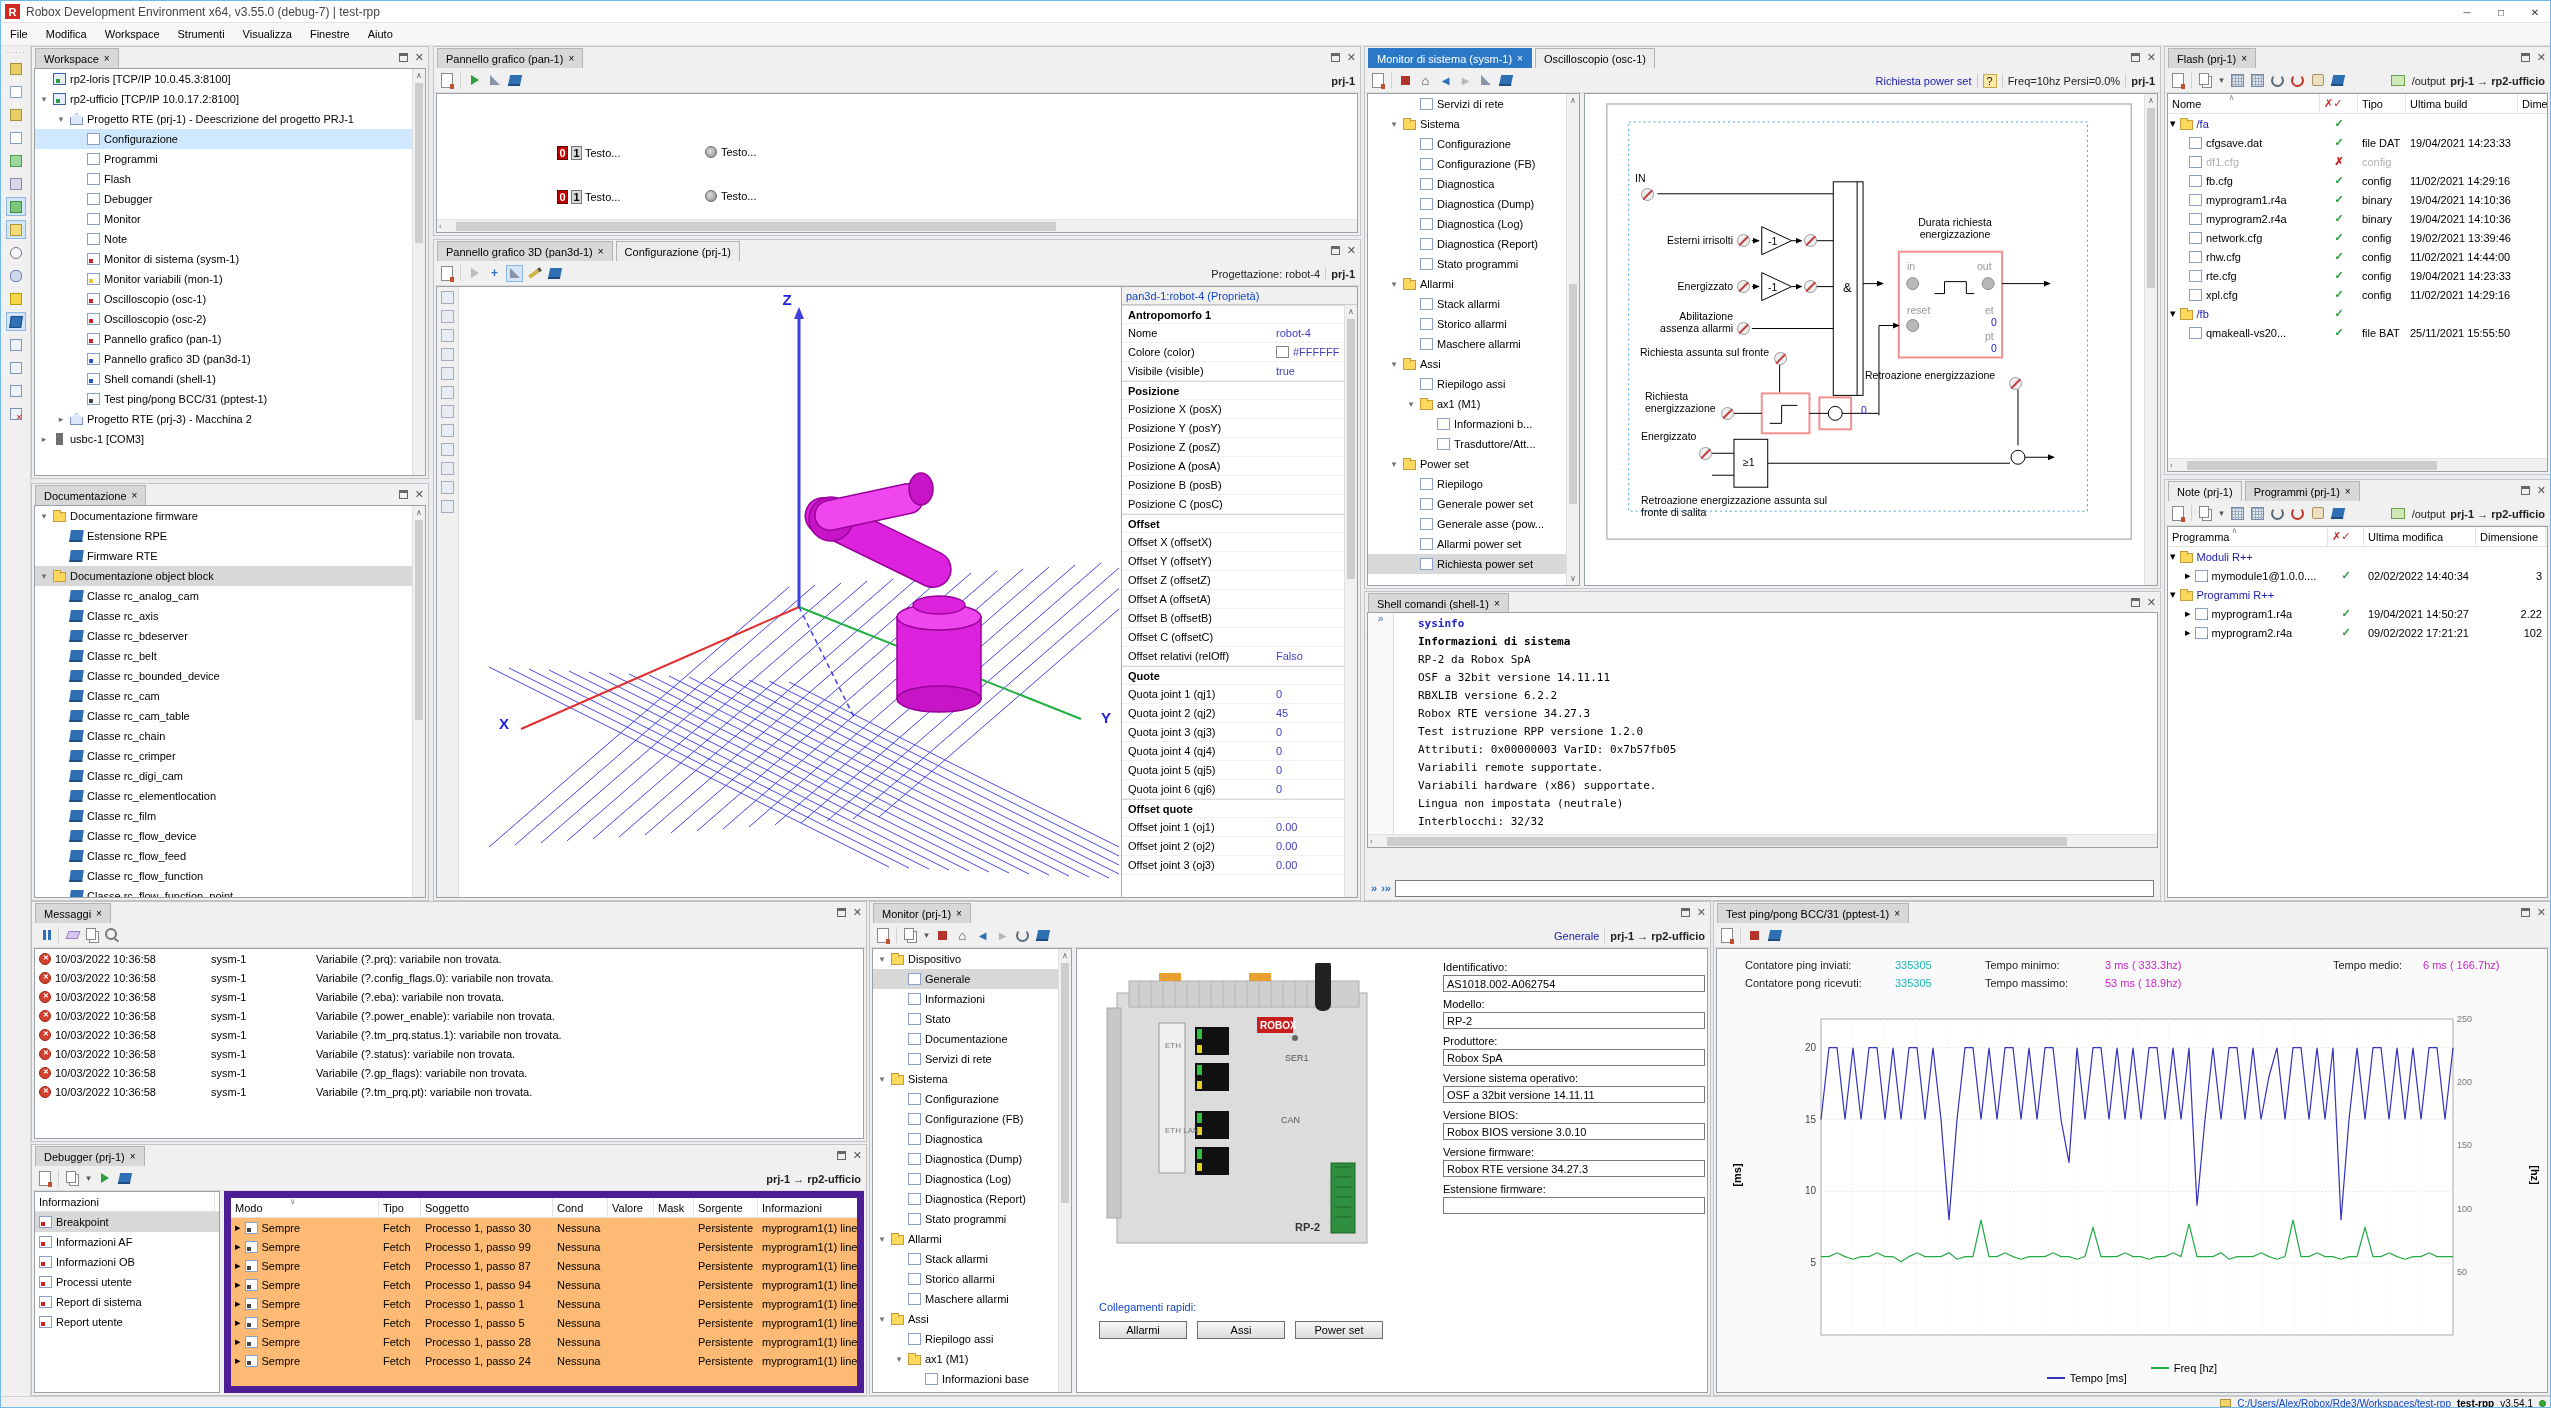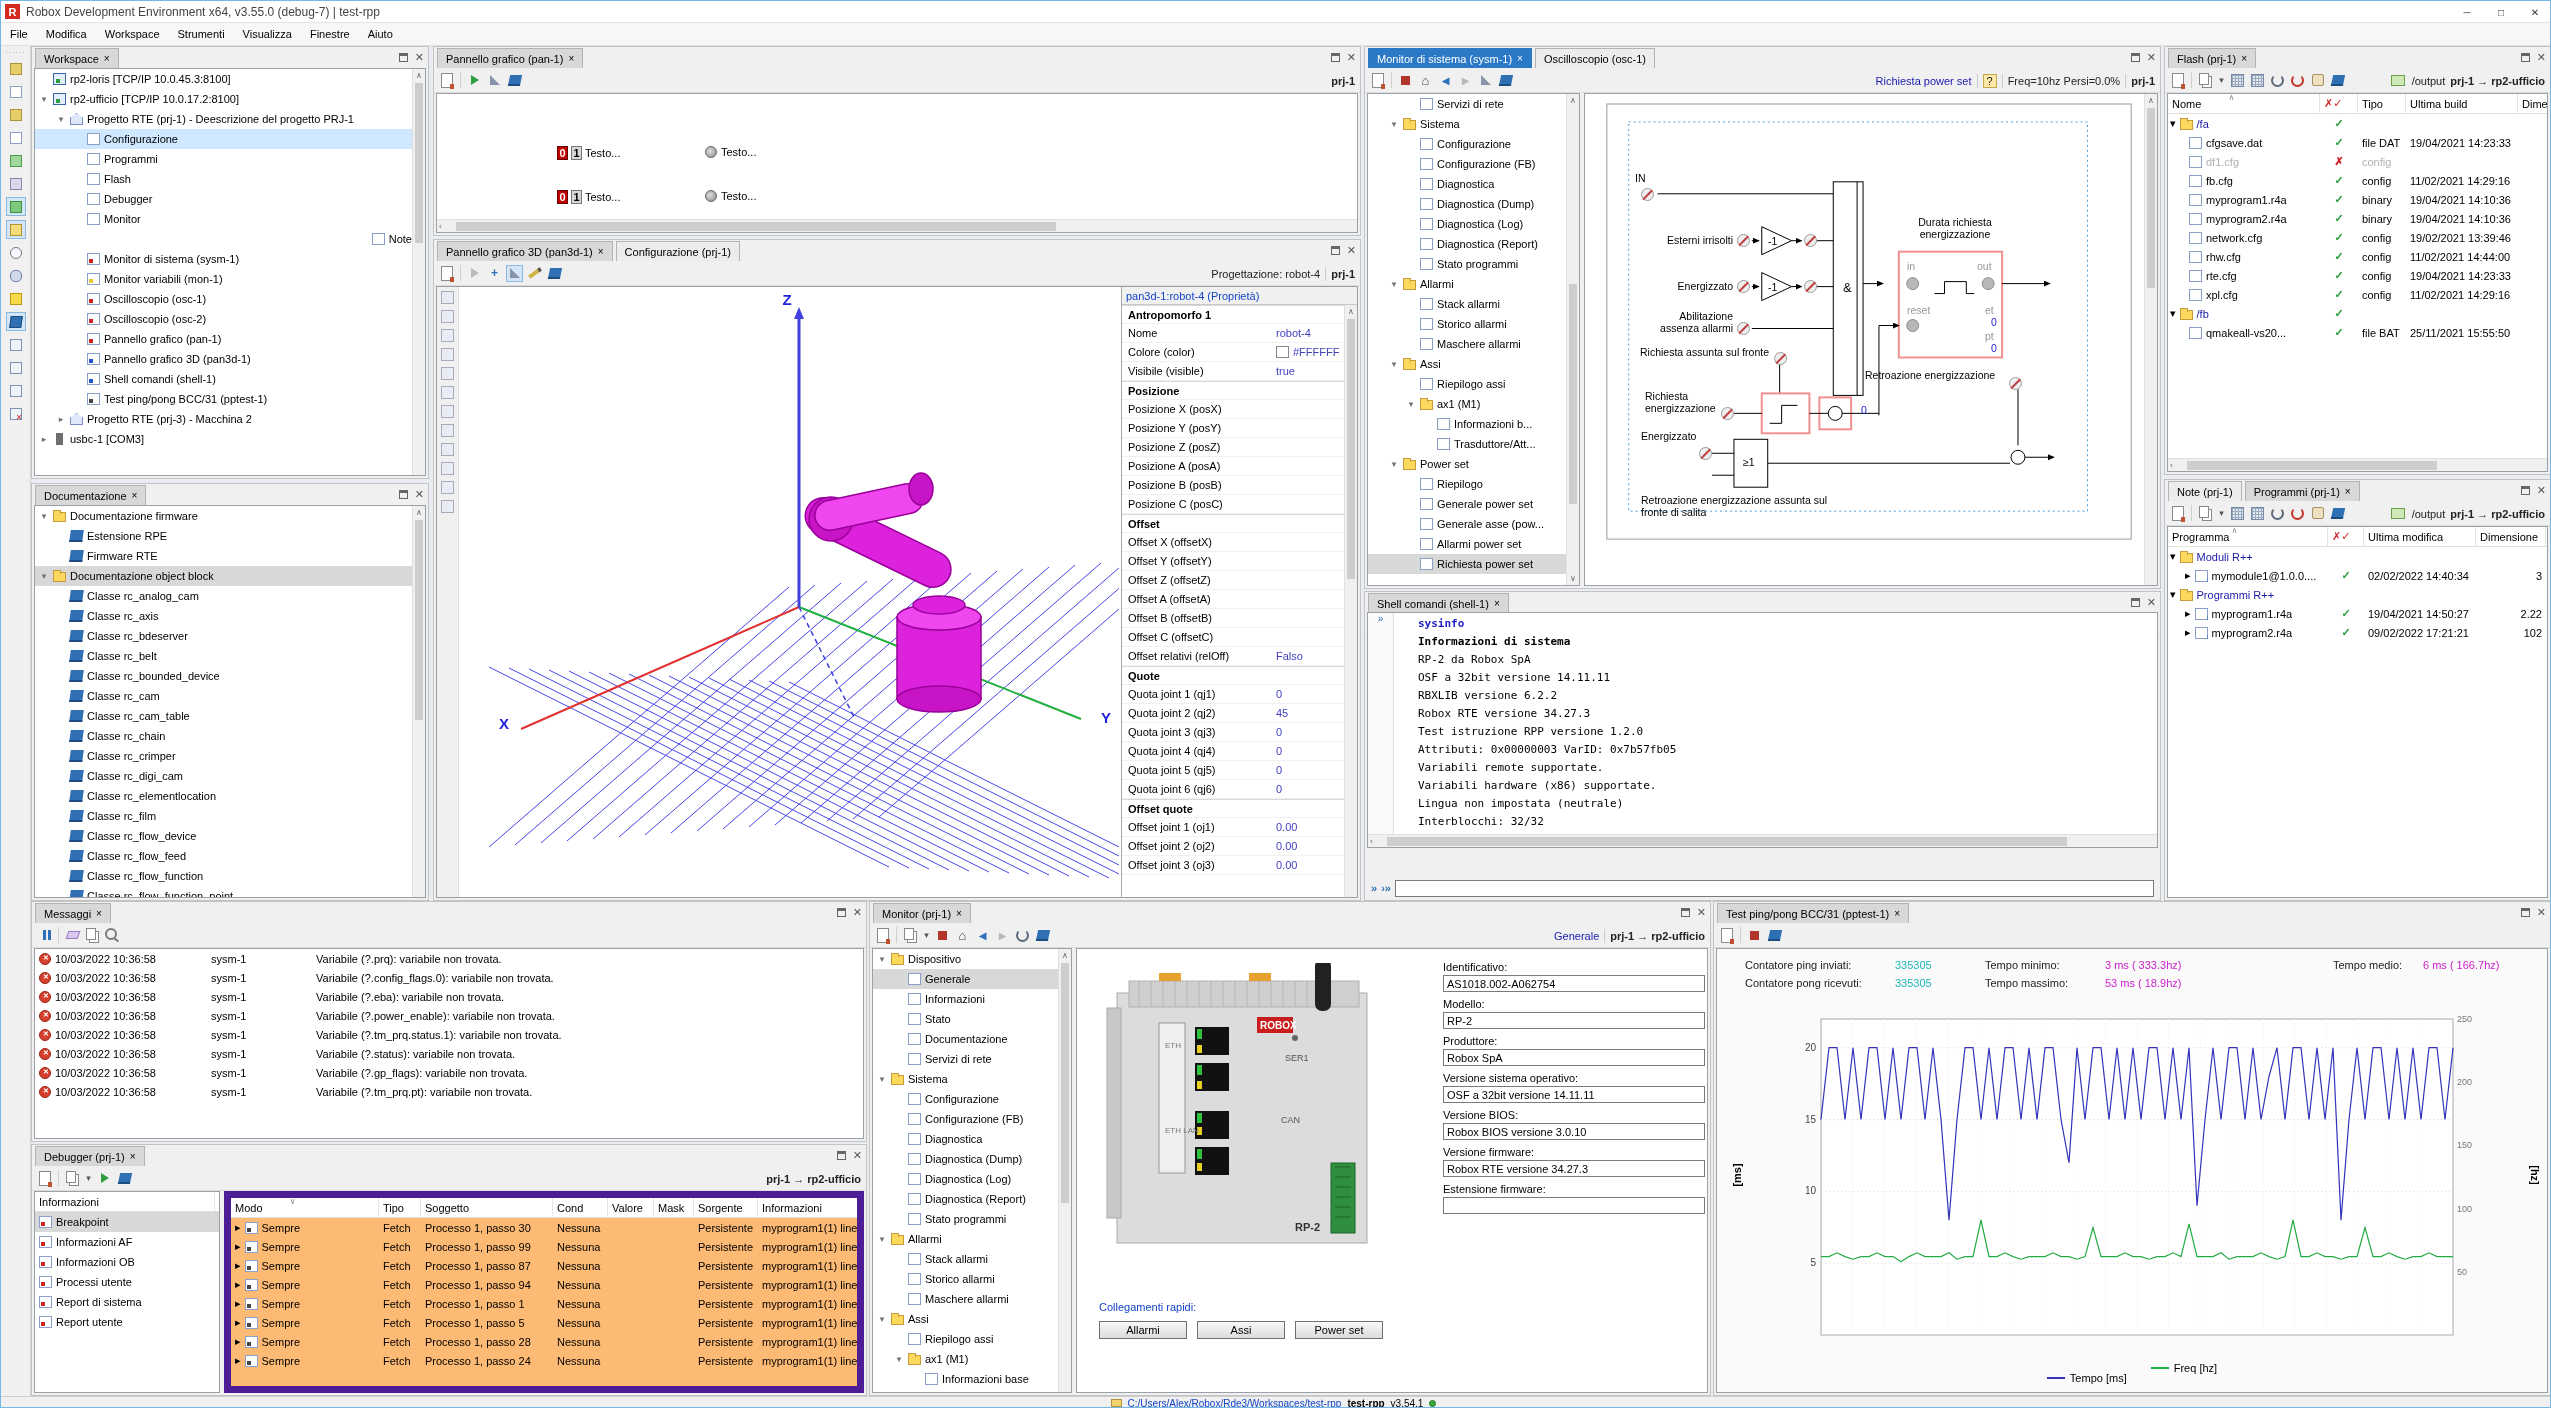--- a/index.html
+++ b/index.html
@@ -24,21 +24,21 @@
 .sq.env{background:#f3dd7a;border-color:#b09230;}
 .sq.blue{background:#2f6fb4;border-color:#1d4c80;transform:skewX(-8deg);}
 .sq.tool{background:#d8d8e8;border-color:#8888aa;}
 .sq.page{background:#fff;border-color:#8aa0c8;}
 .sq.win{background:#eef3fa;border-color:#7f93b5;}
 .sq.winx{background:#eef3fa;border-color:#7f93b5;position:relative;}
 .sq.winx::after{content:'✕';position:absolute;right:-2px;bottom:-3px;color:#c22;font-size:8px;}
 .sq.mag{border-radius:50%;border-color:#777;background:#f8f8ff;}
 .sq.clip{background:#cfd8ea;border-color:#6d7fa5;border-radius:5px;}
 .sq.bolt{background:#f7d848;border-color:#c09а00;border-color:#b89a10;}
-#statusbar{position:absolute;left:0;top:1395px;width:2551px;height:13px;background:#f0f0f0;border-top:1px solid #cfcfcf;display:flex;align-items:center;justify-content:center;gap:6px;padding-right:6px;font-size:10px;}
+#statusbar{position:absolute;left:0;top:1395px;width:2551px;height:13px;background:#f0f0f0;border-top:1px solid #cfcfcf;display:flex;align-items:center;justify-content:flex-end;gap:6px;padding-right:6px;font-size:10px;}
 #statusbar .fold{width:11px;height:8px;background:#f3d36b;border:1px solid #b39338;}
 #statusbar .path{color:#1445c8;}
 #statusbar .proj{font-weight:bold;}
 #statusbar .dot{width:7px;height:7px;border-radius:50%;background:#38a838;border:1px solid #1d7a1d;}
 
 .panel{position:absolute;background:#f0f0f0;border:1px solid #c3c3c3;display:flex;flex-direction:column;}
 .tabs{height:21px;display:flex;align-items:flex-end;background:#f0f0f0;position:relative;flex:none;}
 .tab{height:20px;display:flex;align-items:center;gap:5px;padding:0 8px;margin-left:3px;border:1px solid #b3b3b3;border-bottom:none;background:#ececec;white-space:nowrap;}
 .tab.active{background:#d8d8d8;}
 .tab.focus{background:#2b78c6;color:#fff;border-color:#2b78c6;}
@@ -273,21 +273,21 @@
         <div class="trow" style="padding-left: 38px;">
           <span class="exp"></span>
           <span class="ti page"></span>
           <span>Debugger</span>
         </div>
         <div class="trow" style="padding-left: 38px;">
           <span class="exp"></span>
           <span class="ti page"></span>
           <span>Monitor</span>
         </div>
-        <div class="trow" style="padding-left: 30px; justify-content: flex-end;">
+        <div class="trow" style="padding-left: 38px;">
           <span class="exp"></span>
           <span class="ti page"></span>
           <span>Note</span>
         </div>
         <div class="trow" style="padding-left: 38px;">
           <span class="exp"></span>
           <span class="ti page a-red"></span>
           <span>Monitor di sistema (sysm-1)</span>
         </div>
         <div class="trow" style="padding-left: 38px;">

